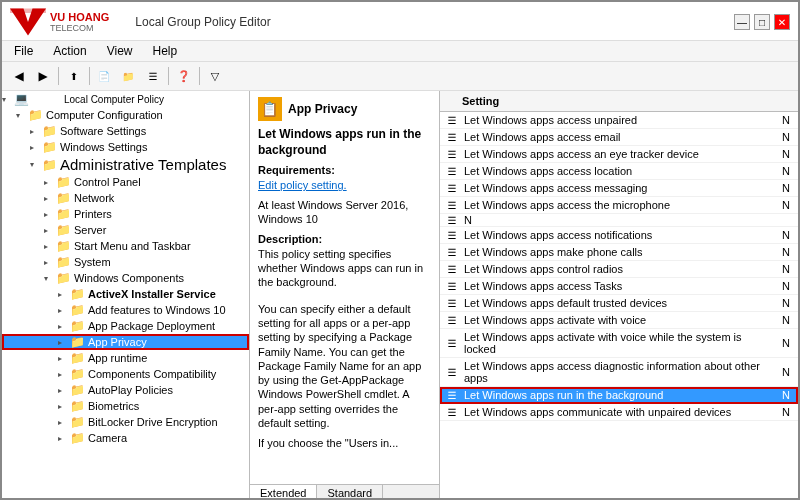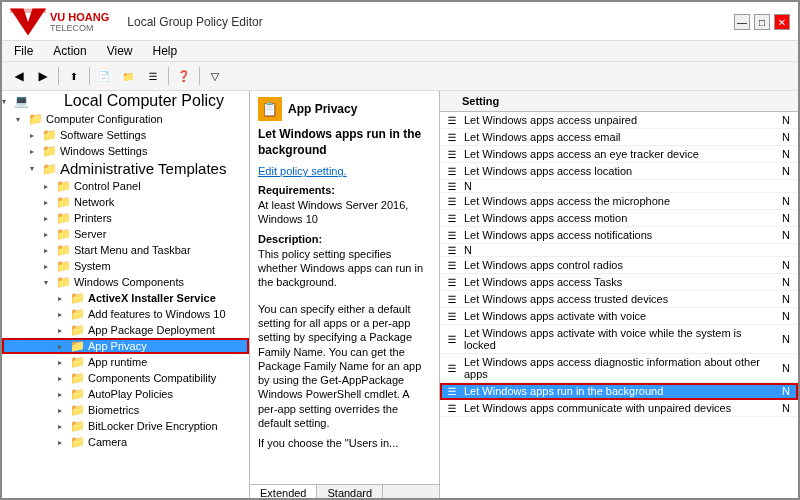--- a/index.html
+++ b/index.html
@@ -1,20 +1,20 @@
 <!DOCTYPE html>
 <html><head>
   <meta charset="utf-8">
   <style>
     * { box-sizing: border-box; margin: 0; padding: 0; }
     body { font-family: 'Segoe UI', Tahoma, sans-serif; font-size: 12px; background: #fff; width: 800px; height: 500px; overflow: hidden; border: 2px solid #888; }
 
     
     .title-bar { display: flex; align-items: center; justify-content: space-between; background: #fff; padding: 6px 8px 4px; border-bottom: 1px solid #ddd; }
-    .title-bar-left { display: flex; align-items: center; }
+    .title-bar-left { display: flex; align-items: center; gap: 8px; }
     .logo { display: flex; align-items: center; gap: 4px; }
     .logo-icon { width: 36px; height: 28px; }
     .title-controls { display: flex; gap: 4px; }
     .title-btn { width: 16px; height: 16px; border: 1px solid #999; background: #f0f0f0; display: flex; align-items: center; justify-content: center; font-size: 10px; cursor: pointer; }
 
     
     .menu-bar { display: flex; gap: 12px; padding: 2px 8px; border-bottom: 1px solid #ddd; background: #f5f5f5; }
     .menu-item { font-size: 12px; cursor: pointer; padding: 1px 4px; }
 
     
@@ -97,21 +97,21 @@
   <button class="tb-btn" style="font-size:11px;">▽</button>
 </div>
 
 <div class="main-area">
 
   <div class="tree-panel" id="tree-panel">
   <div class="tree-item">
         <span style="width:0px;display:inline-block;"></span>
         <span style="width:12px;display:inline-block;font-size:8px;color:#555;">▾</span>
         <span style="font-size:12px;margin-right:3px;">💻</span>
-        <span style="font-size:16px;padding-left:32px;">Local Computer Policy</span>
+        <span style="font-size:10px;padding-left:32px;">Local Computer Policy</span>
       </div>
       <div class="tree-item">
         <span style="width:14px;display:inline-block;"></span>
         <span style="width:12px;display:inline-block;font-size:8px;color:#555;">▾</span>
         <span style="font-size:12px;margin-right:3px;">📁</span>
         <span style="font-size:11px;">Computer Configuration</span>
       </div>
       <div class="tree-item">
         <span style="width:28px;display:inline-block;"></span>
         <span style="width:12px;display:inline-block;font-size:8px;color:#555;">▸</span>
@@ -234,24 +234,24 @@
       </div>
     </div>
 
   <div class="middle-panel" style="display:flex;flex-direction:column;padding:0;">
     <div style="padding:6px 8px;flex:1;overflow-y:auto;">
       <div style="display:flex;align-items:center;margin-bottom:6px;">
         <div style="width:24px;height:24px;background:#f0a000;display:inline-flex;align-items:center;justify-content:center;font-size:14px;margin-right:6px;">📋</div>
         <strong style="font-size:12px;">App Privacy</strong>
       </div>
       <div style="font-size:12px;font-weight:bold;margin-bottom:6px;line-height:1.3;">Let Windows apps run in the background</div>
+      <div style="font-size:11px;font-weight:bold;margin-bottom:2px;">Requirements:</div>
       <div style="margin-bottom:6px;">
         <span style="color:#0066cc;text-decoration:underline;cursor:pointer;font-size:11px;">Edit policy setting.</span>
       </div>
-      <div style="font-size:11px;font-weight:bold;margin-bottom:2px;">Requirements:</div>
       <div style="font-size:11px;margin-bottom:6px;line-height:1.3;">At least Windows Server 2016, Windows 10</div>
       <div style="font-size:11px;font-weight:bold;margin-bottom:2px;">Description:</div>
       <div style="font-size:11px;margin-bottom:6px;line-height:1.3;">This policy setting specifies whether Windows apps can run in the background.</div>
       <div style="font-size:11px;margin-bottom:6px;line-height:1.3;margin-top:12px;">You can specify either a default setting for all apps or a per-app setting by specifying a Package Family Name. You can get the Package Family Name for an app by using the Get-AppPackage Windows PowerShell cmdlet. A per-app setting overrides the default setting.</div>
       <div style="font-size:11px;line-height:1.3;">If you choose the "Users in...</div>
     </div>
     <div class="bottom-tabs">
       <div class="tab active">Extended</div>
       <div class="tab">Standard</div>
     </div>
@@ -278,54 +278,55 @@
     <span class="text">Let Windows apps access an eye tracker device</span>
     <span class="val">N</span>
   </div>
         <div class="settings-row">
     <span class="icon" style="font-size:10px;padding-left:4px;width:20px;">☰</span>
     <span class="text">Let Windows apps access location</span>
     <span class="val">N</span>
   </div>
         <div class="settings-row">
     <span class="icon" style="font-size:10px;padding-left:4px;width:20px;">☰</span>
+    <span class="text">Let Windows apps access messaging</span>
     <span class="val">N</span>
   </div>
         <div class="settings-row">
     <span class="icon" style="font-size:10px;padding-left:4px;width:20px;">☰</span>
     <span class="text">Let Windows apps access the microphone</span>
     <span class="val">N</span>
   </div>
         <div class="settings-row">
     <span class="icon" style="font-size:10px;padding-left:4px;width:20px;">☰</span>
-    <span class="text">Let Windows apps access motion</span>
     <span class="val">N</span>
   </div>
         <div class="settings-row">
     <span class="icon" style="font-size:10px;padding-left:4px;width:20px;">☰</span>
     <span class="text">Let Windows apps access notifications</span>
     <span class="val">N</span>
   </div>
         <div class="settings-row">
     <span class="icon" style="font-size:10px;padding-left:4px;width:20px;">☰</span>
+    <span class="text">Let Windows apps make phone calls</span>
     <span class="val">N</span>
   </div>
         <div class="settings-row">
     <span class="icon" style="font-size:10px;padding-left:4px;width:20px;">☰</span>
     <span class="text">Let Windows apps control radios</span>
     <span class="val">N</span>
   </div>
         <div class="settings-row">
     <span class="icon" style="font-size:10px;padding-left:4px;width:20px;">☰</span>
     <span class="text">Let Windows apps access Tasks</span>
     <span class="val">N</span>
   </div>
         <div class="settings-row">
     <span class="icon" style="font-size:10px;padding-left:4px;width:20px;">☰</span>
-    <span class="text">Let Windows apps access trusted devices</span>
+    <span class="text">Let Windows apps default trusted devices</span>
     <span class="val">N</span>
   </div>
         <div class="settings-row">
     <span class="icon" style="font-size:10px;padding-left:4px;width:20px;">☰</span>
     <span class="text">Let Windows apps activate with voice</span>
     <span class="val">N</span>
   </div>
         <div class="settings-row">
     <span class="icon" style="font-size:10px;padding-left:4px;width:20px;">☰</span>
     <span class="text">Let Windows apps activate with voice while the system is locked</span>

